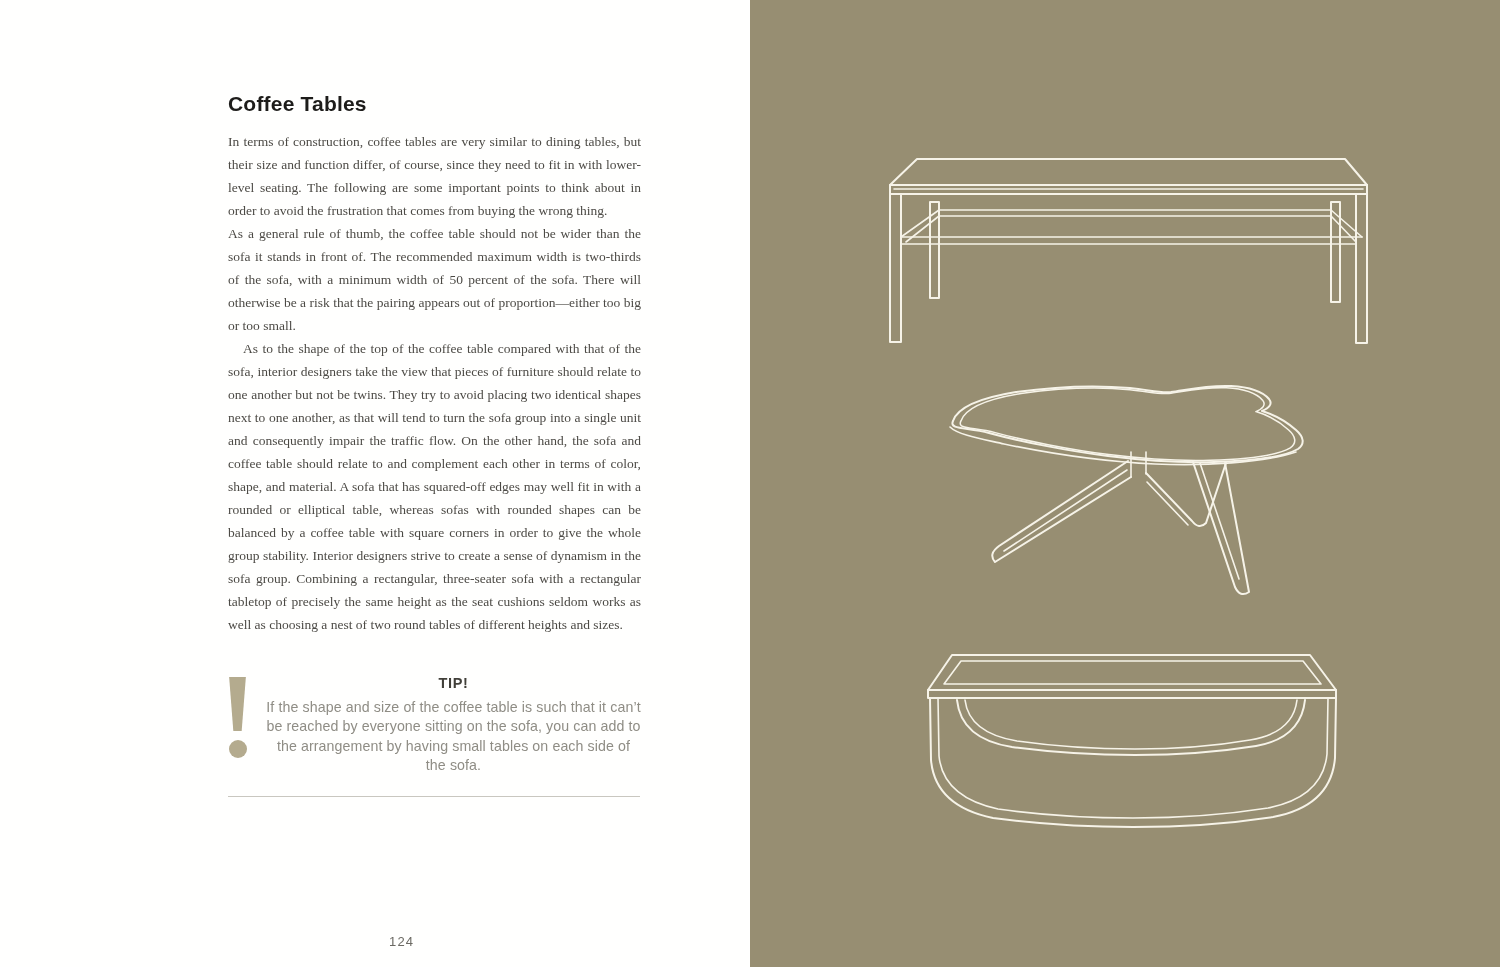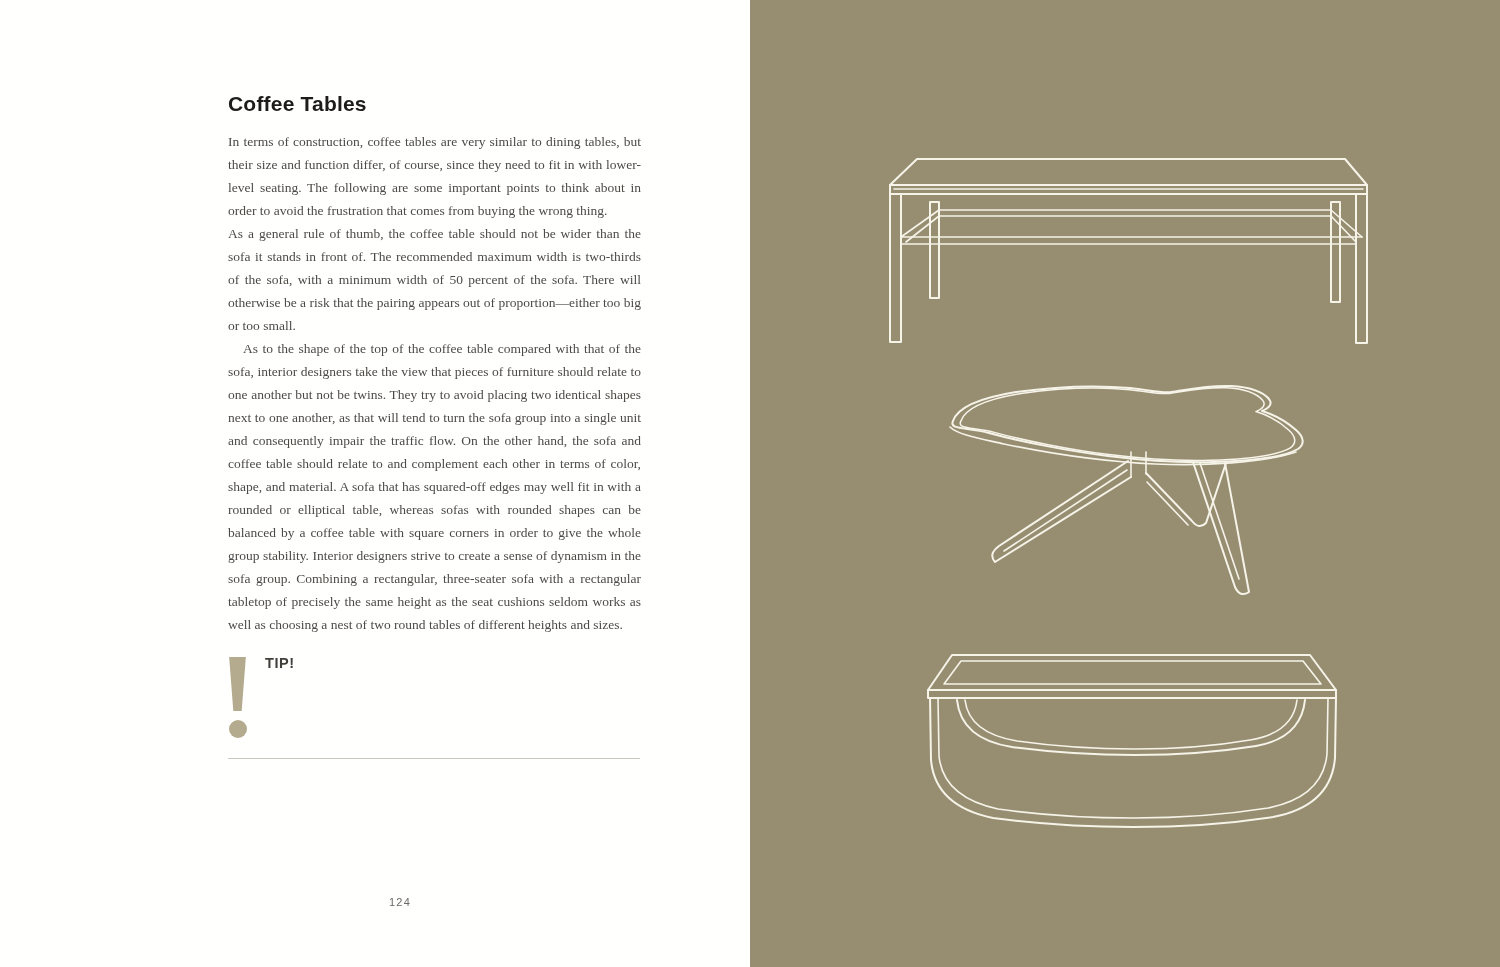--- a/index.html
+++ b/index.html
@@ -3,28 +3,28 @@
 <meta charset="utf-8">
 <style>
   html,body{margin:0;padding:0;background:#e8e8e8;}
   .spread{position:relative;width:1500px;height:967px;display:flex;overflow:hidden;background:#ffffff;font-family:"Liberation Sans",sans-serif;}
   .page-left{position:relative;width:750px;height:967px;background:#fffffe;}
   .text-col{position:absolute;left:228px;top:92px;width:413px;}
   h1.title{font-family:"Liberation Sans",sans-serif;font-size:21px;font-weight:700;letter-spacing:.2px;color:#1d1c1a;margin:0 0 14px 0;}
   h2.subhead{font-family:"Liberation Sans",sans-serif;font-size:17px;font-weight:600;letter-spacing:.2px;color:#28261f;margin:24px 0 10px 0;}
   p.serif{font-family:"Liberation Serif",serif;font-size:13.5px;line-height:23px;color:#4c4a45;text-align:justify;margin:0;}
   p.indent{text-indent:15px;}
-  .tip{display:flex;margin-top:19px;width:414px;text-align:center;}
+  .tip{display:flex;margin-top:39px;width:414px;text-align:center;}
   .tip-icon{width:37px;flex:0 0 37px;padding-top:2px;}
   .tip-bar{width:19px;height:54px;background:#b4ab8e;clip-path:polygon(6% 0,94% 0,72% 100%,28% 100%);}
   .tip-dot{width:18px;height:18px;border-radius:50%;background:#b4ab8e;margin-top:9px;margin-left:1px;}
   .tip-heading{font-size:14.5px;font-weight:700;letter-spacing:.6px;color:#413f39;margin:0 0 7px 0;}
   .tip-body{font-size:14.2px;line-height:19.4px;letter-spacing:.1px;color:#8f8d85;margin:0;}
   .divider{width:412px;height:1px;background:#c9c7c0;margin-top:20px;}
-  .pagenum{position:absolute;left:389px;top:896px;font-size:11px;letter-spacing:1.2px;color:#6b6963;}
+  .pagenum{position:absolute;left:389px;top:934px;font-size:13px;letter-spacing:1.2px;color:#6b6963;}
   .page-right{position:relative;width:750px;height:967px;background:#978e72;}
   .page-right svg{position:absolute;left:0;top:0;}
   .lineart{fill:none;stroke:#f6f3e8;stroke-width:2;stroke-linejoin:round;stroke-linecap:round;}
   .lineart-thin{fill:none;stroke:#f6f3e8;stroke-width:1.6;stroke-linejoin:round;stroke-linecap:round;}
 </style>
 </head>
 <body>
 
 <div class="spread">
 
@@ -35,20 +35,21 @@
       <p class="serif">As a general rule of thumb, the coffee table should not be wider than the sofa it stands in front of. The recommended maximum width is two-thirds of the sofa, with a minimum width of 50 percent of the sofa. There will otherwise be a risk that the pairing appears out of proportion—either too big or too small.</p>
       <p class="serif indent">As to the shape of the top of the coffee table compared with that of the sofa, interior designers take the view that pieces of furniture should relate to one another but not be twins. They try to avoid placing two identical shapes next to one another, as that will tend to turn the sofa group into a single unit and consequently impair the traffic flow. On the other hand, the sofa and coffee table should relate to and complement each other in terms of color, shape, and material. A sofa that has squared-off edges may well fit in with a rounded or elliptical table, whereas sofas with rounded shapes can be balanced by a coffee table with square corners in order to give the whole group stability. Interior designers strive to create a sense of dynamism in the sofa group. Combining a rectangular, three-seater sofa with a rectangular tabletop of precisely the same height as the seat cushions seldom works as well as choosing a nest of two round tables of different heights and sizes.</p>
 
       <div class="tip">
         <div class="tip-icon">
           <div class="tip-bar"></div>
           <div class="tip-dot"></div>
         </div>
         <div class="tip-content">
           <div class="tip-heading">TIP!</div>
+          <p class="tip-body">If the shape and size of the coffee table is such that it can’t be reached by everyone sitting on the sofa, you can add to the arrangement by having small tables on each side of the sofa.</p>
         </div>
       </div>
 
       <div class="divider"></div>
     </div>
 
     <div class="pagenum">124</div>
   </div>
 
   <div class="page-right">

